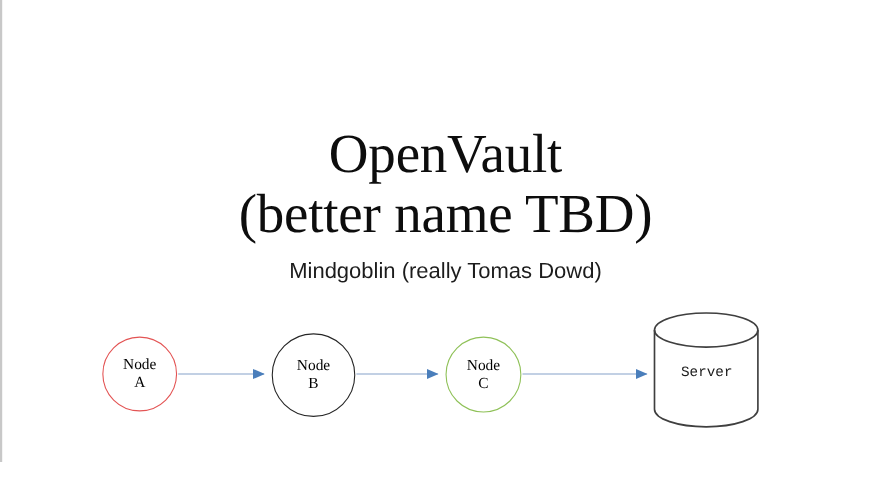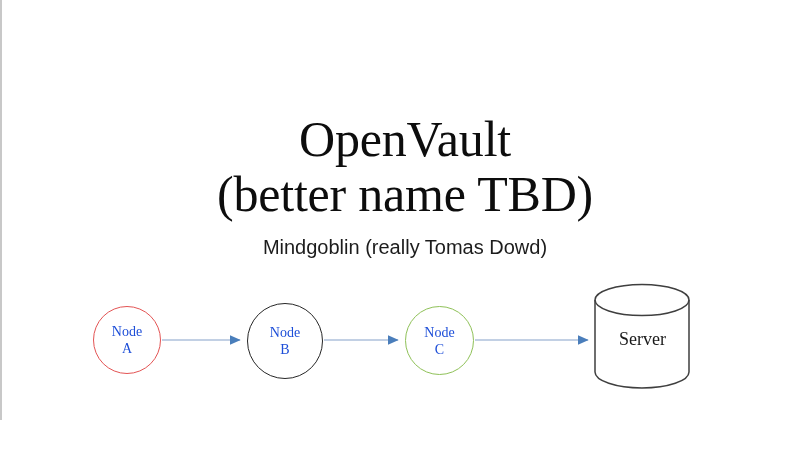--- a/index.html
+++ b/index.html
@@ -70,21 +70,21 @@
     box-sizing: border-box;
     display: flex;
     flex-direction: column;
     align-items: center;
     justify-content: center;
   }
   .node-label {
     font-family: "Liberation Serif", "DejaVu Serif", serif;
     font-size: 14px;
     line-height: 17px;
-    color: #1d4ed8;
+    color: #000000;
     text-align: center;
     white-space: nowrap;
   }
 
   #node-a {
     left: 91px;  top: 306px;  width: 68px; height: 68px;
     border: 1.6px solid #e35454;
   }
   #node-b {
     left: 245px; top: 303px;  width: 76px; height: 76px;
@@ -95,22 +95,22 @@
     border: 1.6px solid #8fc158;
   }
 
   
   #server-label {
     position: absolute;
     left: 593px;
     top: 330px;
     width: 95px;
     text-align: center;
-    font-family: Liberation Serif, serif;
-    font-size: 18px;
+    font-family: Liberation Mono, monospace;
+    font-size: 13px;
     line-height: 18px;
     color: #1a1a1a;
     white-space: nowrap;
   }
 
   svg.layer {
     position: absolute;
     left: 0; top: 0;
     width: 806px; height: 452px;
     pointer-events: none;

